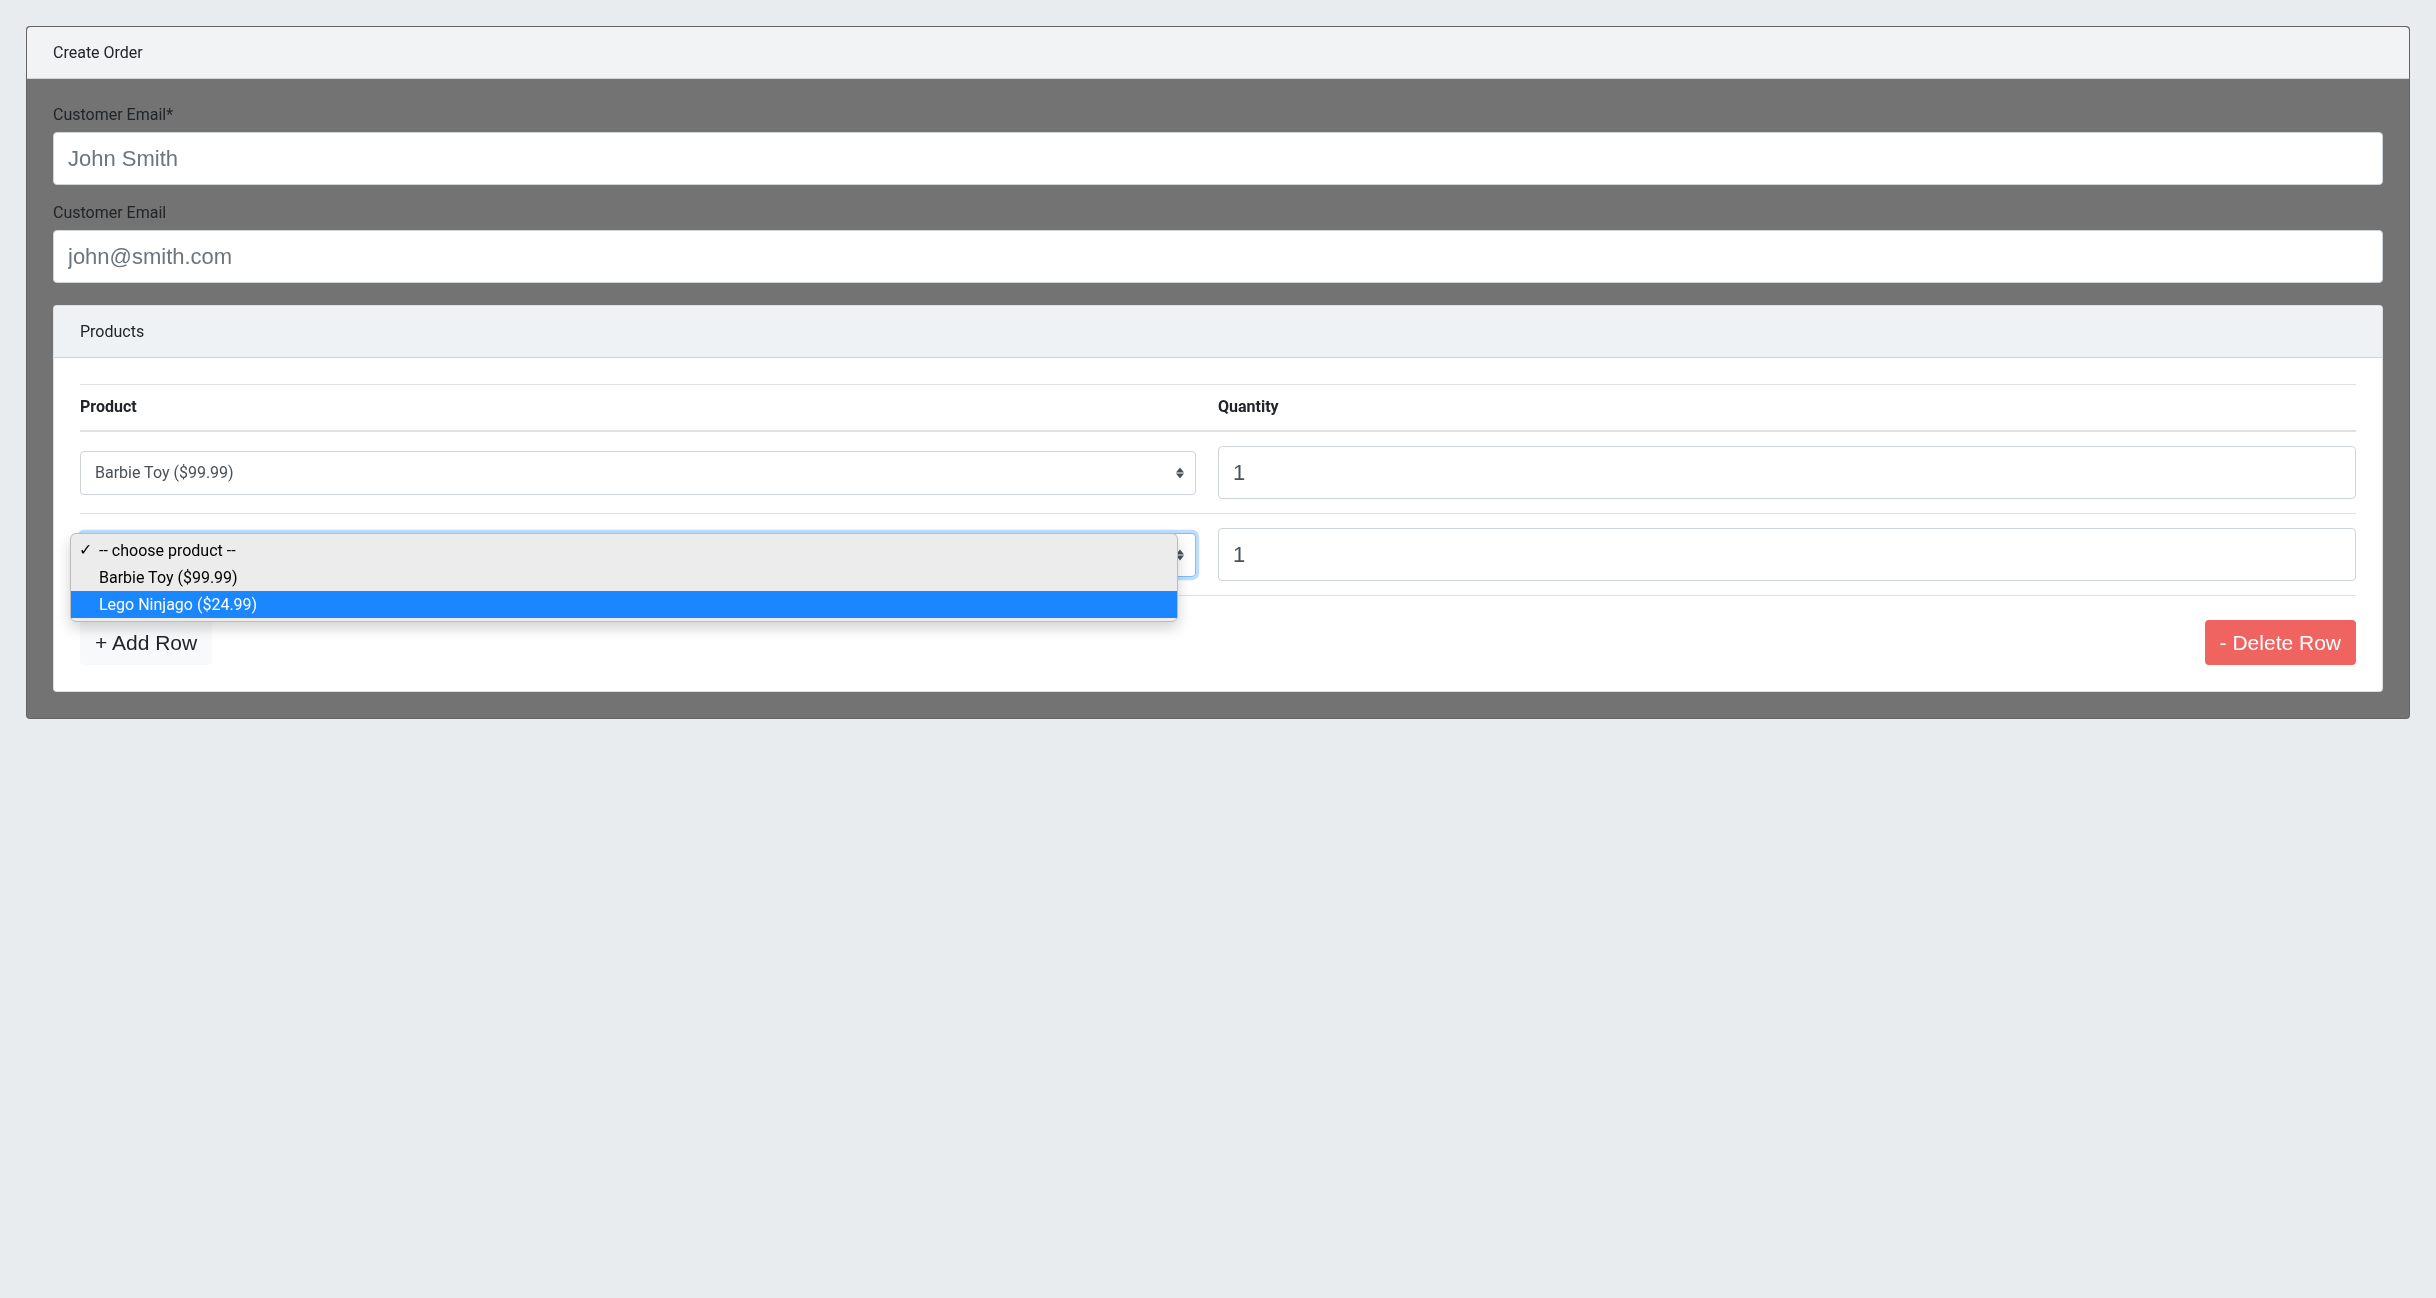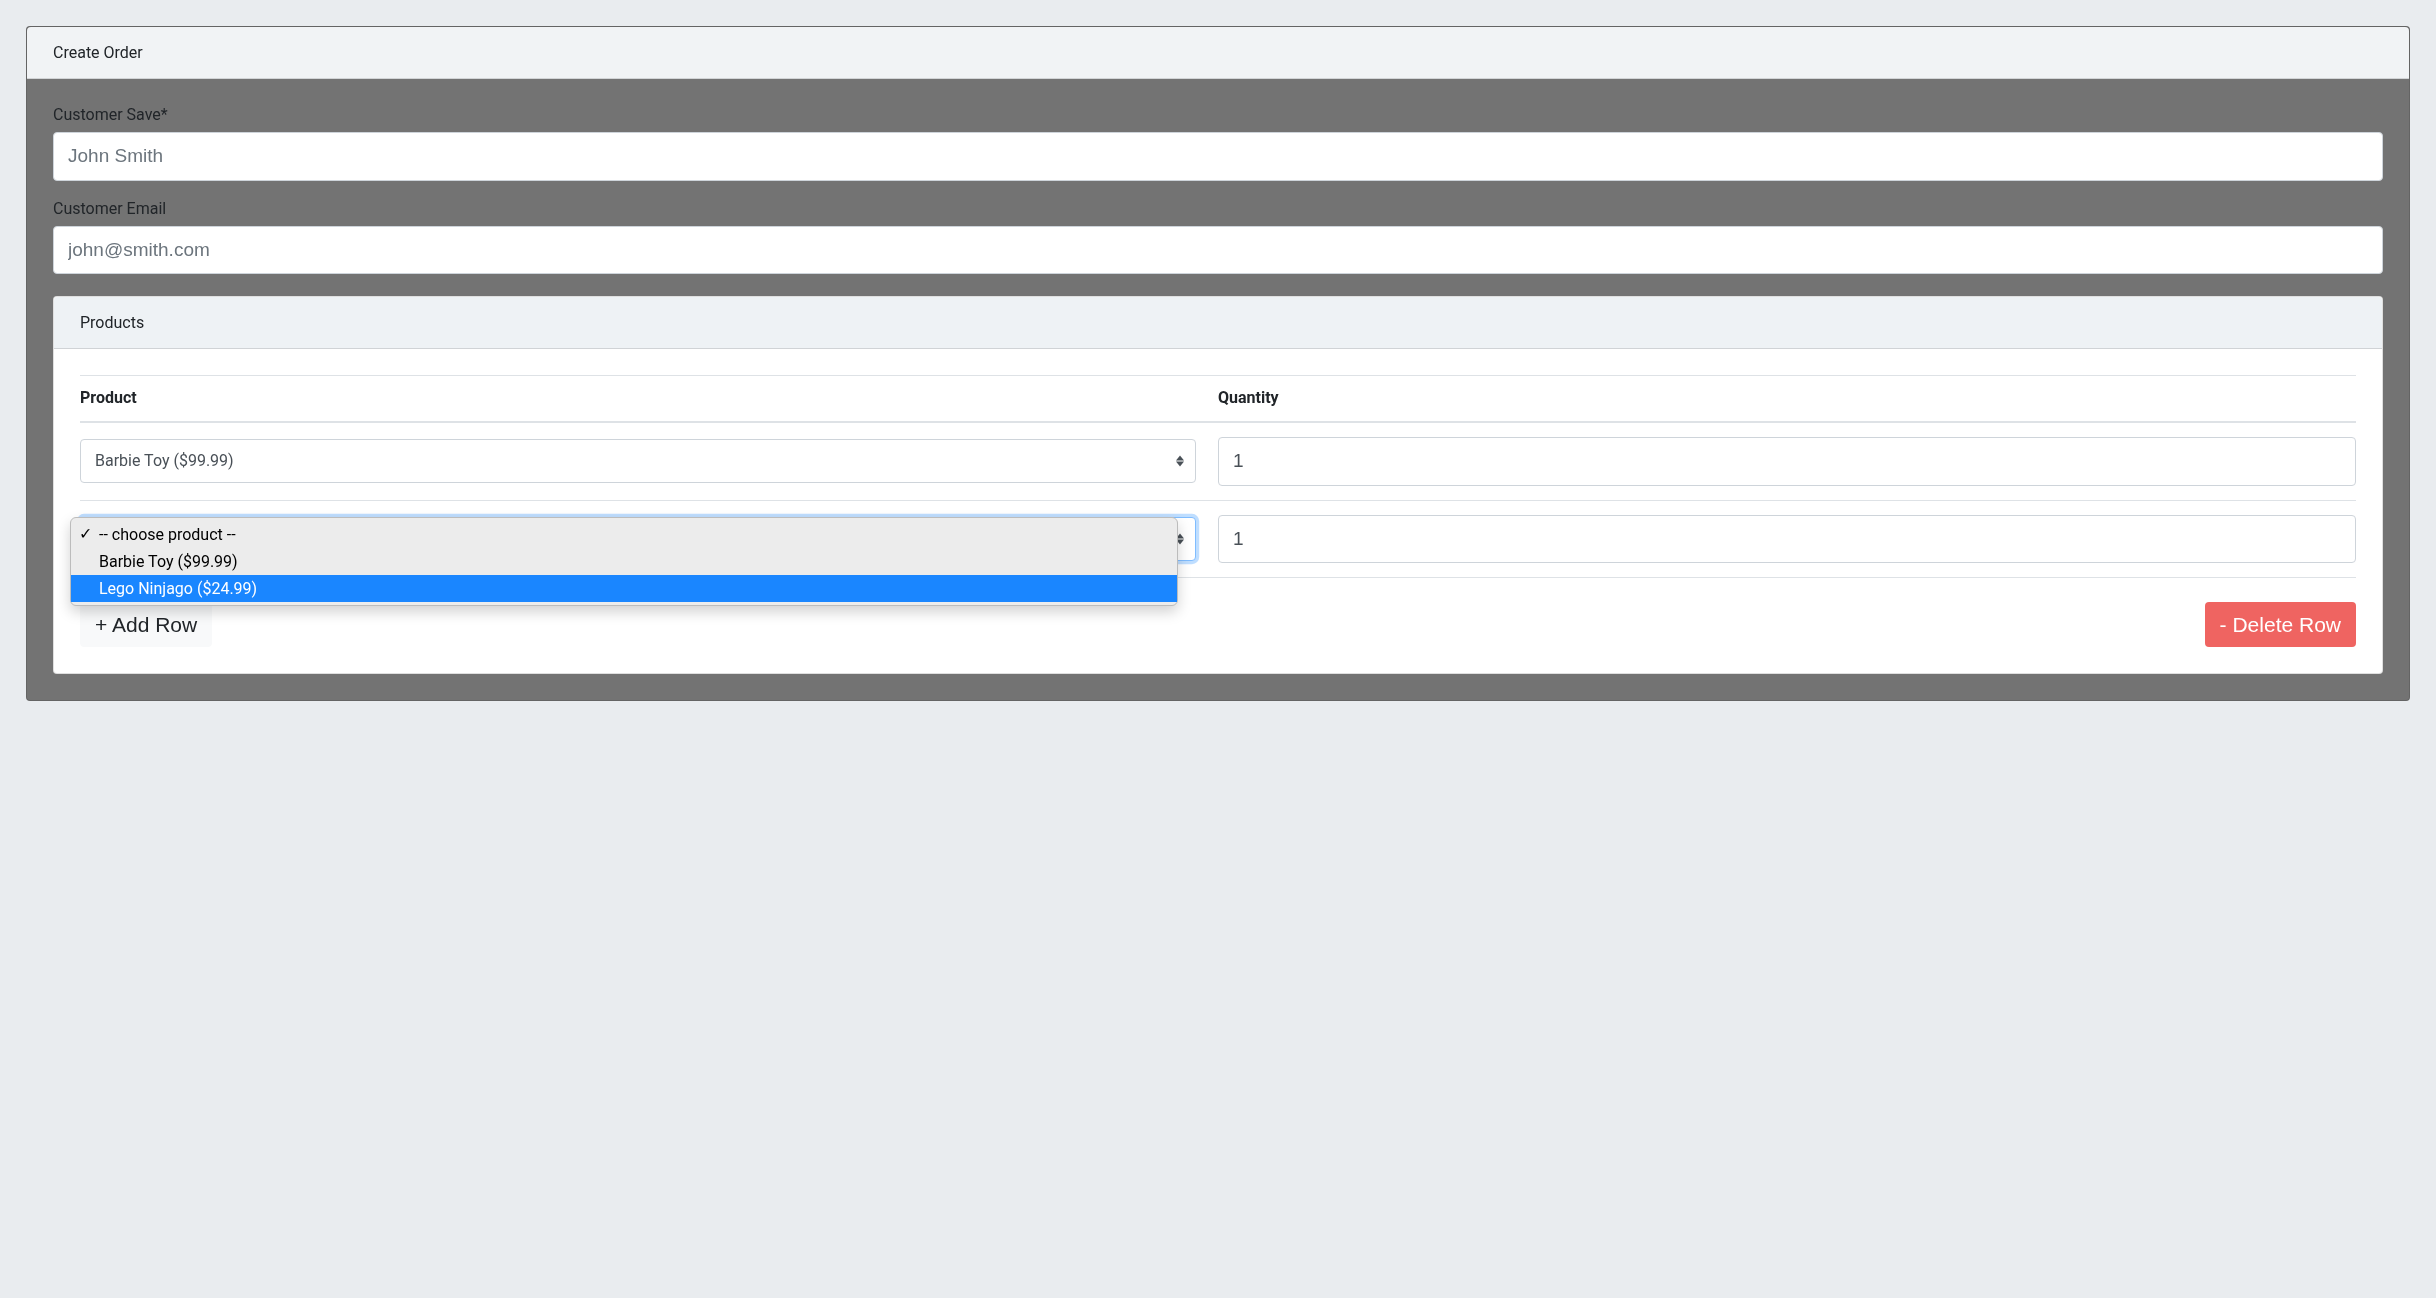--- a/index.html
+++ b/index.html
@@ -30,21 +30,21 @@
       margin-bottom: 18px;
     }
     .form-label {
       display: block;
       margin-bottom: 8px;
       color: #212529;
     }
     .form-control {
       width: 100%;
       padding: 9px 14px;
-      font-size: 19px;
+      font-size: 22px;
       border: 1px solid #ced4da;
       border-radius: 4px;
       color: #495057;
       background: #fff;
       line-height: 1.5;
     }
     .form-control::placeholder { color: #6c757d; }
     .form-select {
       width: 100%;
       padding: 9px 30px 9px 14px;
@@ -187,21 +187,21 @@
 </head>
 <body>
 
 <div class="card">
   <div class="card-header">
     <span>Create Order</span>
   </div>
   <div class="card-body">
 
     <div class="form-group">
-      <label class="form-label">Customer Save*</label>
+      <label class="form-label">Customer Email*</label>
       <input type="text" class="form-control" placeholder="John Smith" style="">
     </div>
 
     <div class="form-group">
       <label class="form-label">Customer Email</label>
       <input type="text" class="form-control" placeholder="john@smith.com" style="">
     </div>
 
     <div class="inner-card">
       <div class="card-header">

